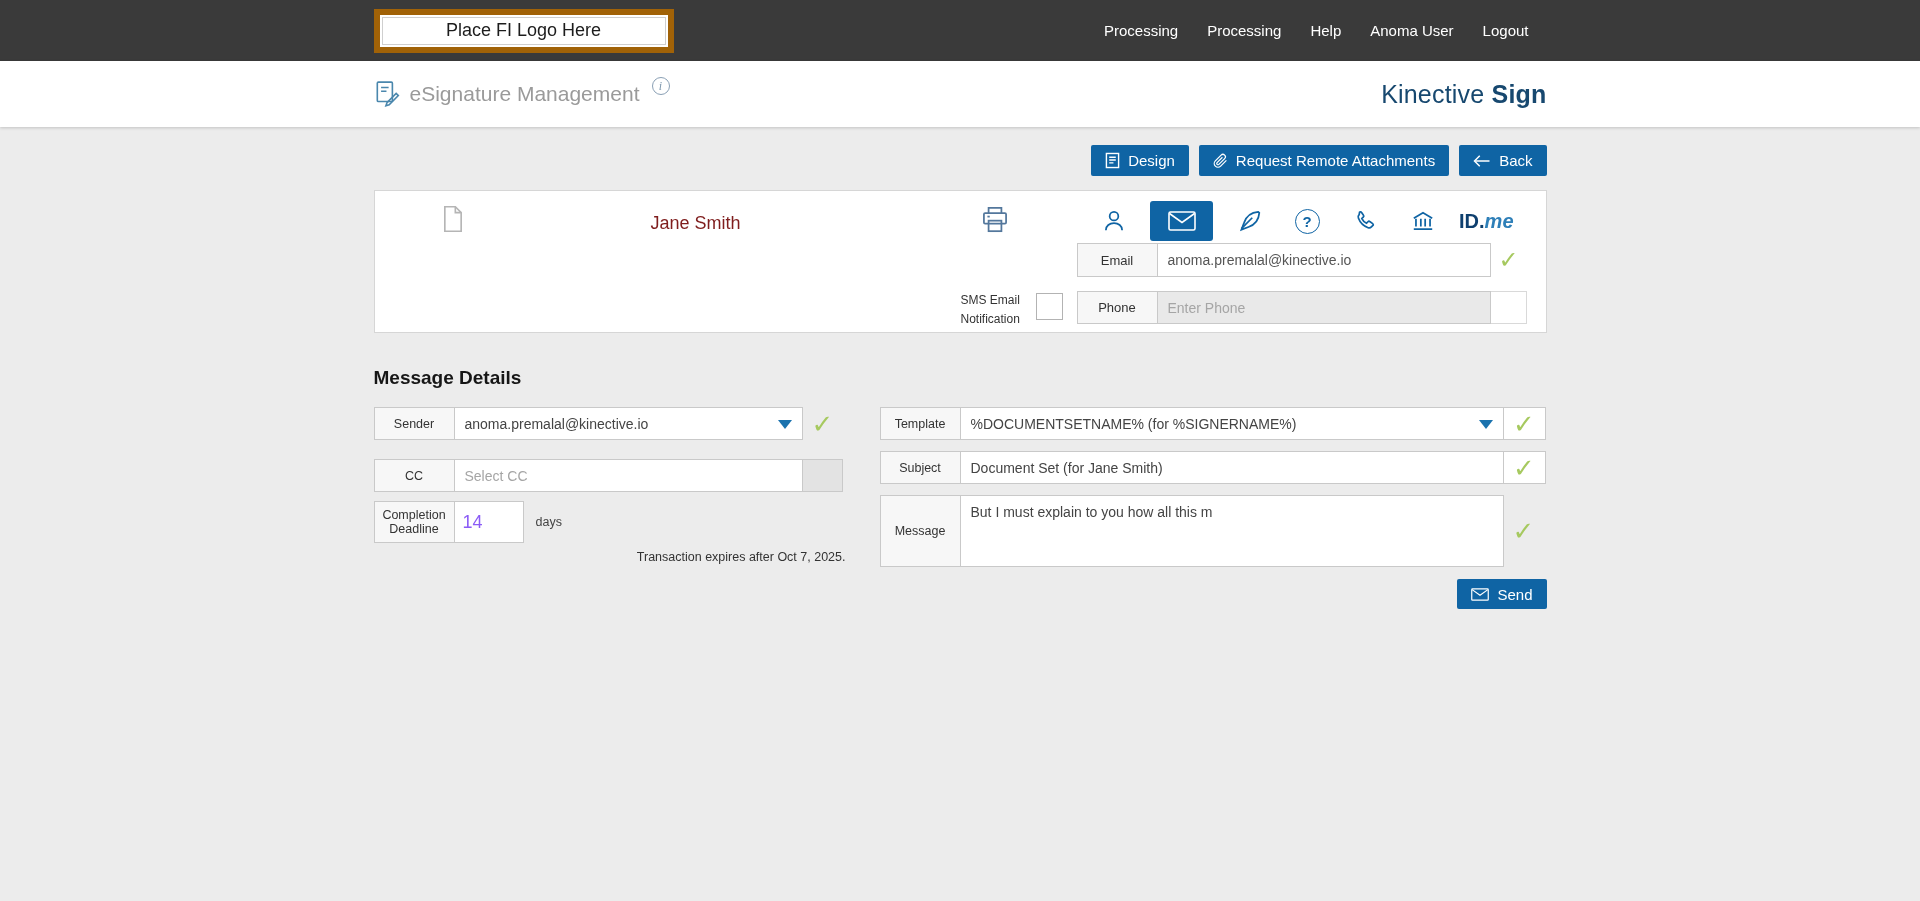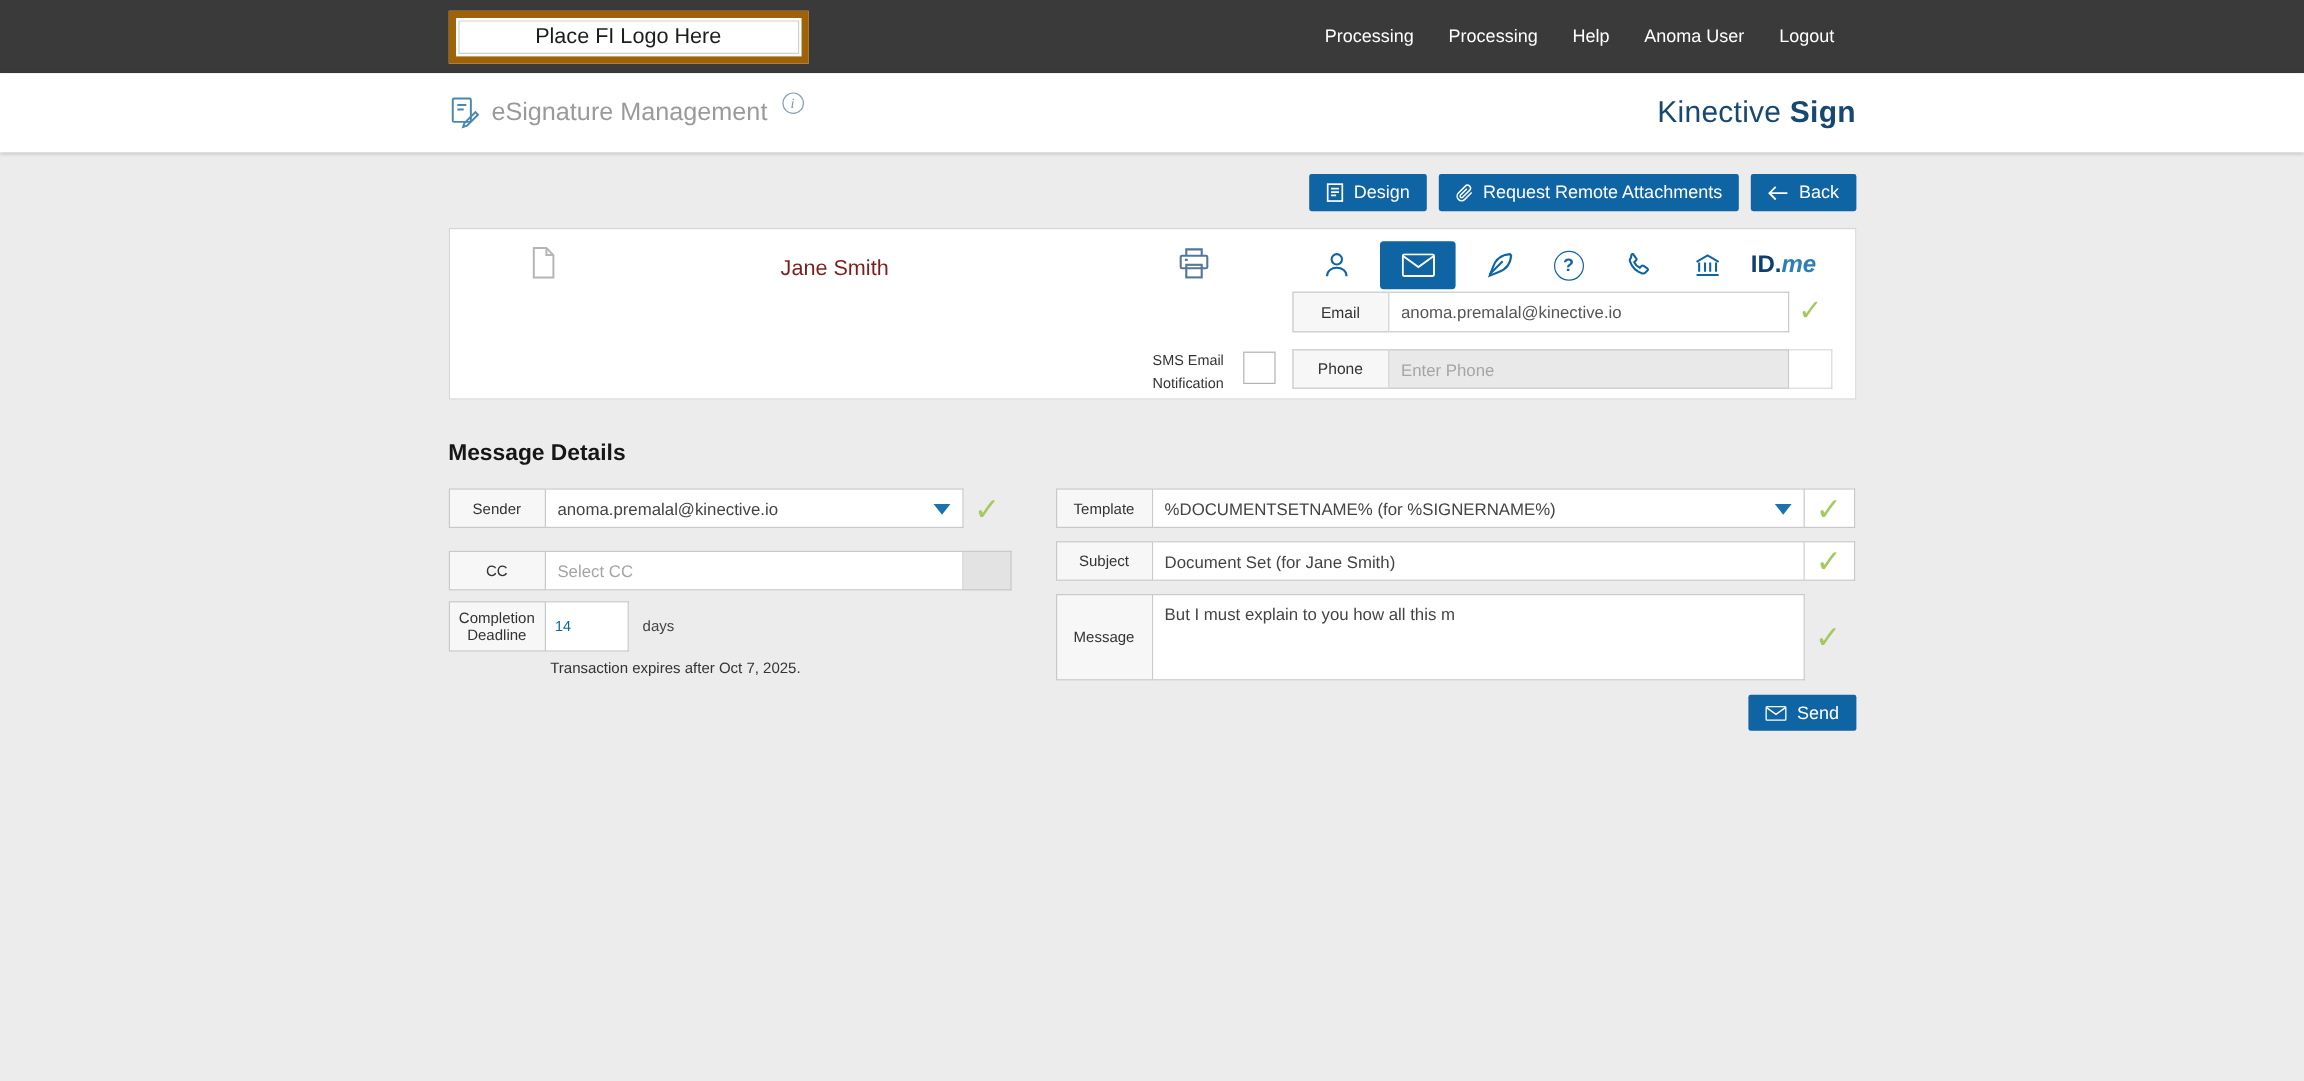--- a/index.html
+++ b/index.html
@@ -123,24 +123,24 @@
   .fcheck { width:40px; display:flex; align-items:center; justify-content:center;
     color:#a6c95f; font-size:26px; line-height:1; }
   .fcheck.boxed { width:42px; border:1px solid #c9c9c9; border-left:none; background:#fff; }
   .cell-gray { width:40px; background:#e3e3e3; border:1px solid #c9c9c9; border-left:none; }
 
   .row-cc { margin-top:19px; }
   .row-deadline { margin-top:9px; }
   .row-deadline .flabel { height:42px; }
   .deadline-input {
     width:69px; height:42px; border:1px solid #c9c9c9; border-left:none; background:#fff;
-    font-family:inherit; font-size:12px; color:#0369a1; padding:0 8px; outline:none;
+    font-family:inherit; font-size:18px; color:#8b5cf6; padding:0 8px; outline:none;
   }
   .deadline-unit { align-self:center; margin-left:12px; font-size:12.5px; color:#444; }
-  .expires-note { margin:7px 0 0 85px; font-size:12.5px; color:#333; }
+  .expires-note { margin:7px 0 0 85px; font-size:12.5px; color:#333;text-align:right; }
 
   .row-subject { margin-top:11px; }
   .row-message { margin-top:11px; }
   .row-message .flabel { height:72px; }
   .msg-textarea {
     width:543px; height:72px; border:1px solid #c9c9c9; border-left:none; background:#fff;
     font-family:inherit; font-size:14px; color:#444; padding:8px 10px; resize:none; outline:none;
   }
   .row-message .fcheck { height:72px; }
 

